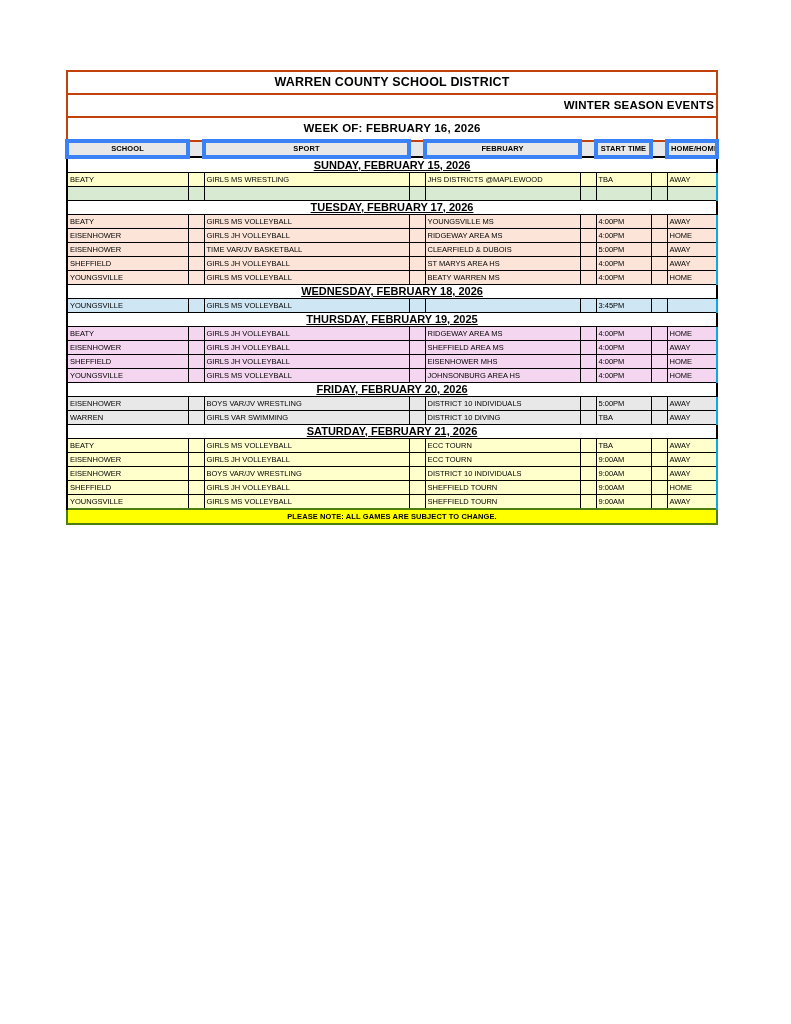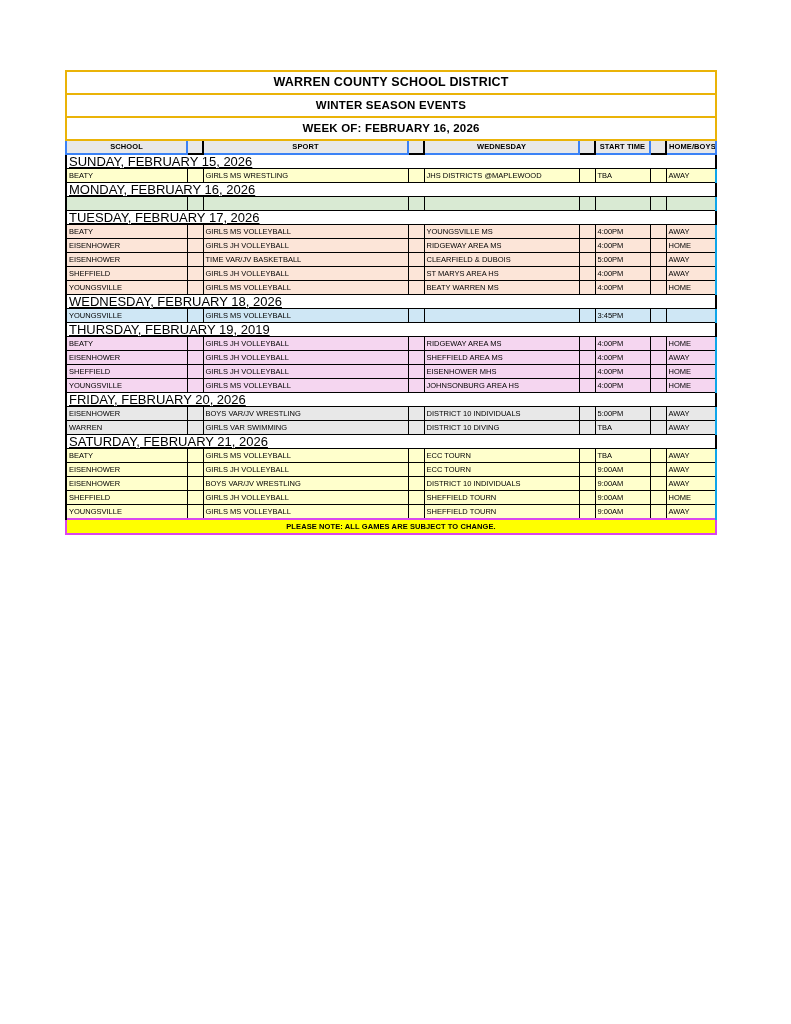--- a/index.html
+++ b/index.html
@@ -40,43 +40,44 @@
     background: #ffffff;
   }
 
   
   tr.title-row td {
     height: 21px;
     line-height: 21px;
     text-align: center;
     font-weight: bold;
     font-size: 12.5px;
-    border: 2px solid #eab308;
+    border: 2px solid #c2410c;
     letter-spacing: 0.2px;
   }
-  tr.title-row.t2 td { font-size: 11.5px; }
+  tr.title-row.t2 td { font-size: 11.5px; text-align: right; }
   tr.title-row.t3 td { font-size: 11.5px; }
 
   
   tr.col-head td {
     background: #e8e8e8;
     font-weight: bold;
     font-size: 7.5px;
     text-align: center;
     height: 12px;
     line-height: 12px;
-    border: 2px solid #3b82f6;
+    border: 4px solid #3b82f6;
     letter-spacing: 0.1px;
   }
   tr.col-head td.gap { border: 2px solid #000000; }
 
   
   tr.day-row td {
-    font-weight: normal;
-    font-size: 13px;
+    text-align: center;
+    font-weight: bold;
+    font-size: 11px;
     height: 13px;
     line-height: 13px;
     background: #ffffff;
     border-left: 2px solid #000000;
     border-right: 2px solid #000000;
     border-top: 1px solid #000000;
     border-bottom: 1px solid #000000;
   }
   tr.day-row td span.u {
     text-decoration: underline;
@@ -91,21 +92,21 @@
   tr.event-row td.last  { border-right: 2px solid #0ea5e9; }
 
   
   tr.note-row td {
     background: #ffff00;
     text-align: center;
     font-weight: bold;
     font-size: 7.5px;
     height: 13px;
     line-height: 13px;
-    border: 2px solid #d946ef;
+    border: 2px solid #4d7c0f;
     letter-spacing: 0.1px;
     margin-top: 44px;
   }
 
   
   .c-yellow  { background: #ffffcc !important; }
   .c-green   { background: #d9ead3 !important; }
   .c-peach   { background: #fce5d8 !important; }
   .c-blue    { background: #cfe7f5 !important; }
   .c-pink    { background: #f5d6f0 !important; }
@@ -135,44 +136,41 @@
         <td colspan="9">WINTER SEASON EVENTS</td>
       </tr>
       <tr class="title-row t3">
         <td colspan="9">WEEK OF: FEBRUARY 16, 2026</td>
       </tr>
       <tr class="col-head">
         <td>SCHOOL</td>
         <td class="gap"></td>
         <td>SPORT</td>
         <td class="gap"></td>
-        <td>WEDNESDAY</td>
+        <td>FEBRUARY</td>
         <td class="gap"></td>
         <td>START TIME</td>
         <td class="gap"></td>
-        <td>HOME/BOYS</td>
+        <td>HOME/HOME</td>
       </tr>
 
     <tr class="day-row">
           <td colspan="9"><span class="u">SUNDAY, FEBRUARY 15, 2026</span></td>
         </tr>
         <tr class="event-row">
           <td class="first c-yellow">BEATY</td>
           <td class="c-yellow"></td>
           <td class="c-yellow">GIRLS MS WRESTLING</td>
           <td class="c-yellow"></td>
           <td class="c-yellow">JHS DISTRICTS @MAPLEWOOD</td>
           <td class="c-yellow"></td>
           <td class="c-yellow">TBA</td>
           <td class="c-yellow"></td>
           <td class="last c-yellow">AWAY</td>
         </tr>
-        <tr class="day-row">
-          <td colspan="9"><span class="u">MONDAY, FEBRUARY 16, 2026</span></td>
-        </tr>
         <tr class="event-row">
           <td class="first c-green"></td>
           <td class="c-green"></td>
           <td class="c-green"></td>
           <td class="c-green"></td>
           <td class="c-green"></td>
           <td class="c-green"></td>
           <td class="c-green"></td>
           <td class="c-green"></td>
           <td class="last c-green"></td>
@@ -243,21 +241,21 @@
           <td class="c-blue"></td>
           <td class="c-blue">GIRLS MS VOLLEYBALL</td>
           <td class="c-blue"></td>
           <td class="c-blue"></td>
           <td class="c-blue"></td>
           <td class="c-blue">3:45PM</td>
           <td class="c-blue"></td>
           <td class="last c-blue"></td>
         </tr>
         <tr class="day-row">
-          <td colspan="9"><span class="u">THURSDAY, FEBRUARY 19, 2019</span></td>
+          <td colspan="9"><span class="u">THURSDAY, FEBRUARY 19, 2025</span></td>
         </tr>
         <tr class="event-row">
           <td class="first c-pink">BEATY</td>
           <td class="c-pink"></td>
           <td class="c-pink">GIRLS JH VOLLEYBALL</td>
           <td class="c-pink"></td>
           <td class="c-pink">RIDGEWAY AREA MS</td>
           <td class="c-pink"></td>
           <td class="c-pink">4:00PM</td>
           <td class="c-pink"></td>

